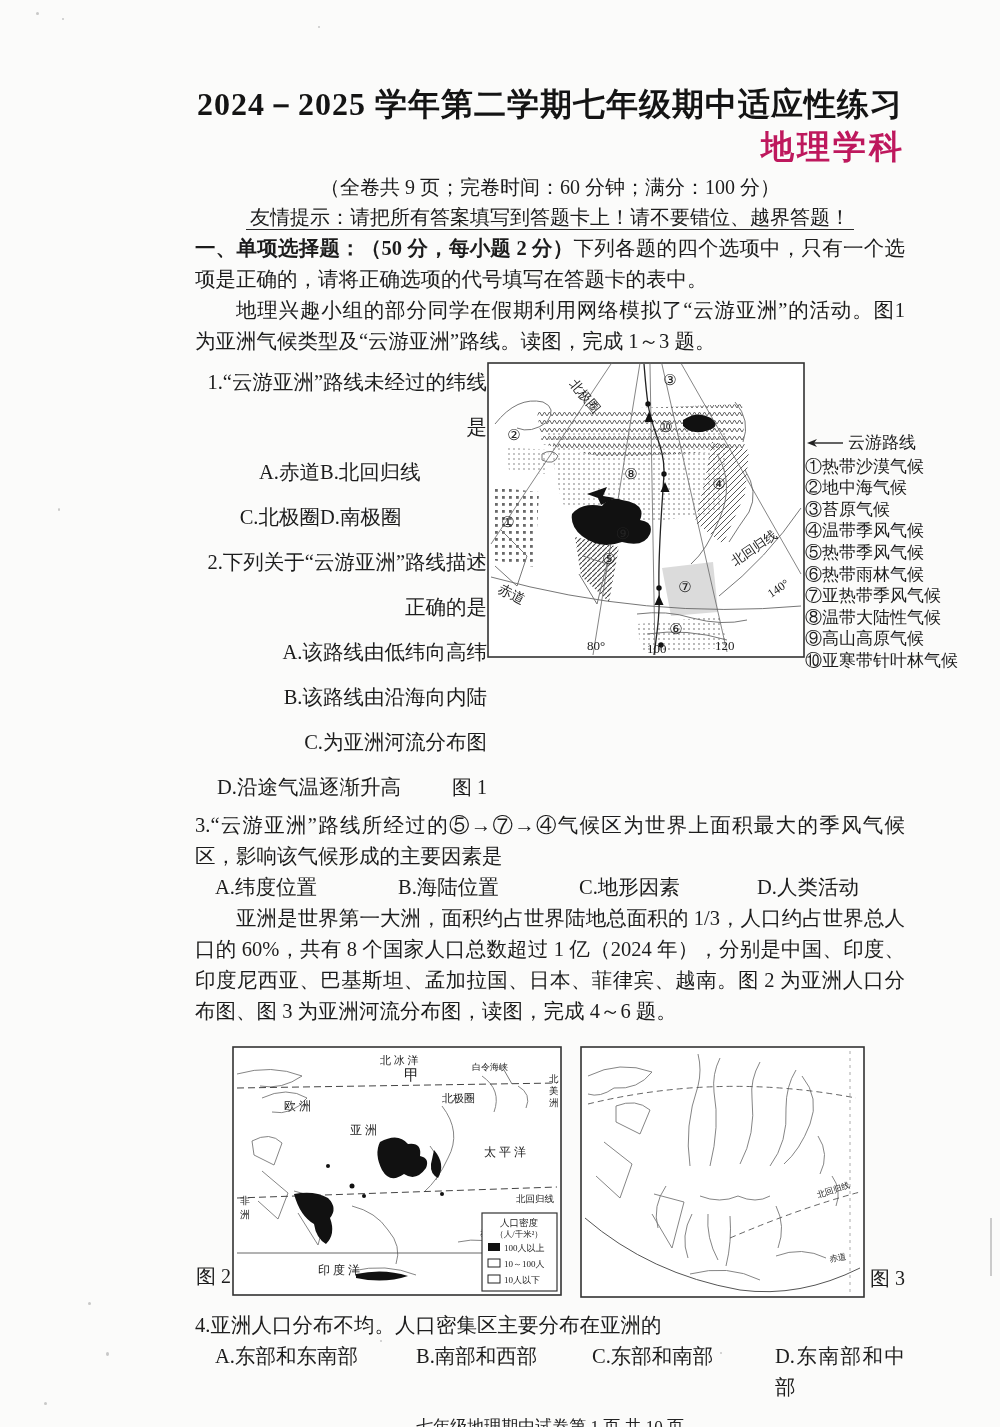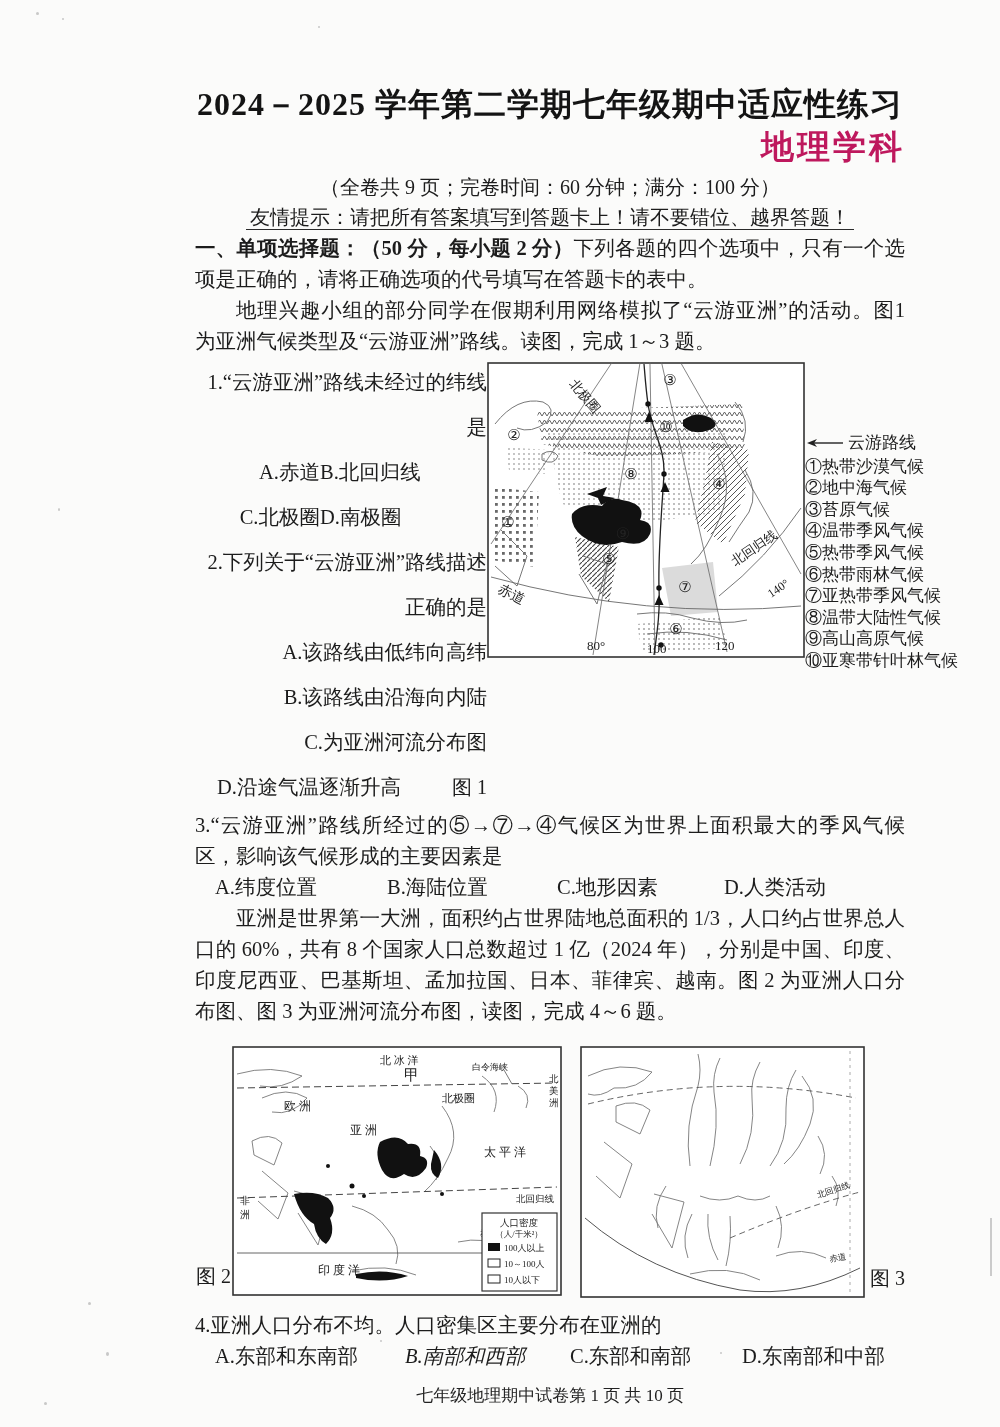--- a/index.html
+++ b/index.html
@@ -22,26 +22,26 @@
   .qcol{width:292px;flex:none;font-size:20.5px;line-height:45px;text-align:right;}
   .opt2{display:flex;}
   .opt2 .o1{width:125px;flex:none;}
   .optline{margin-left:22px;}
   .lastline{display:flex;justify-content:space-between;align-items:flex-end;}
   .figcap{font-size:20px;}
   .mapwrap{flex:none;margin-top:2px;}
   .legendcol{flex:none;width:168px;padding-top:72px;font-size:17px;line-height:21.6px;white-space:nowrap;}
   .routeline{display:flex;align-items:center;margin-bottom:2px;}
   .routeline svg{margin-right:3px;}
-  .q3opts,.q4opts{display:flex;margin-left:20px;}
+  .q3opts,.q4opts{display:flex;margin-left:20px;gap:11px;}
   .q3opts .oa{width:172px;flex:none;}
   .q3opts .ob{width:170px;flex:none;}
   .q3opts .oc{width:167px;flex:none;}
   .q4opts .oa{width:190px;flex:none;}
-  .q4opts .ob{width:165px;flex:none;font-style:italic;}
+  .q4opts .ob{width:165px;flex:none;}
   .q4opts .oc{width:172px;flex:none;}
   
   .figrow{display:flex;margin-top:19px;}
   .fig2wrap{position:relative;margin-left:37px;flex:none;}
   .fig3wrap{position:relative;margin-left:18px;flex:none;}
   .fig2cap{position:absolute;left:-36px;bottom:12px;font-size:20px;}
   .fig3cap{position:absolute;right:-40px;bottom:10px;font-size:20px;}
   .footer{text-align:center;font-size:17px;margin-top:12px;color:#222;}
   .speck{position:absolute;background:#8a8a8a;border-radius:50%;opacity:.45;}
   .edge-line{position:absolute;background:#b7b7b7;opacity:.7;}

